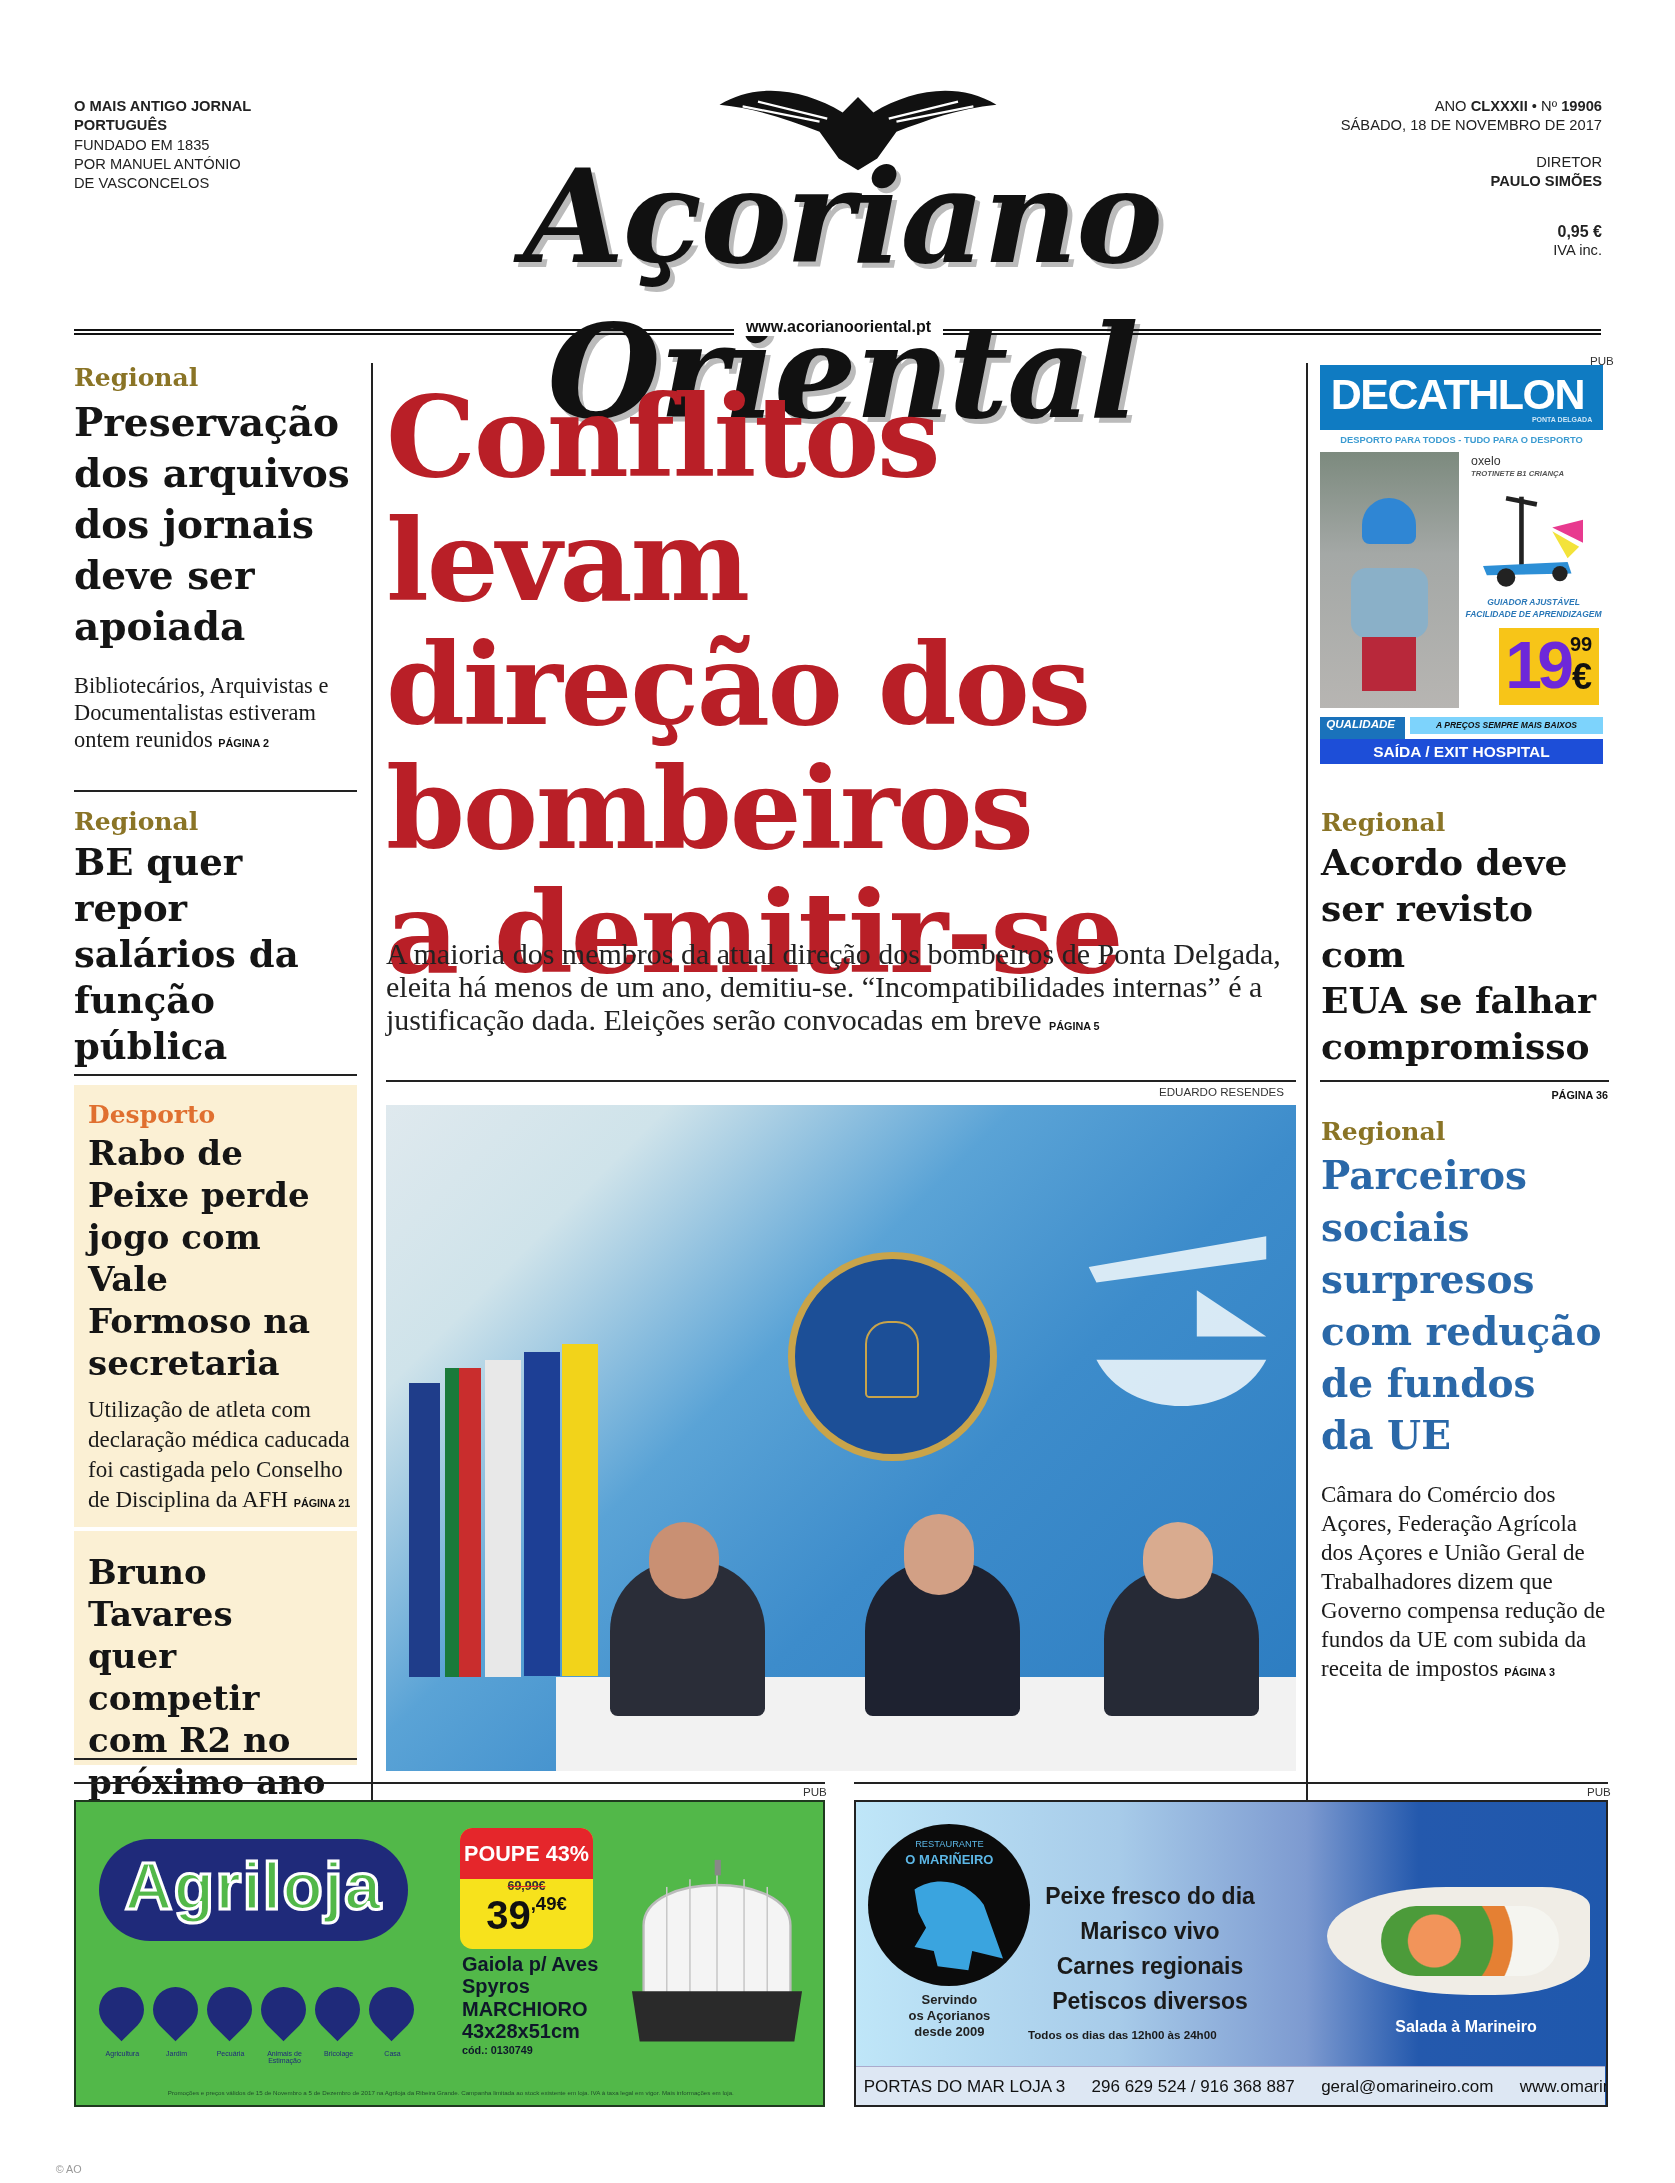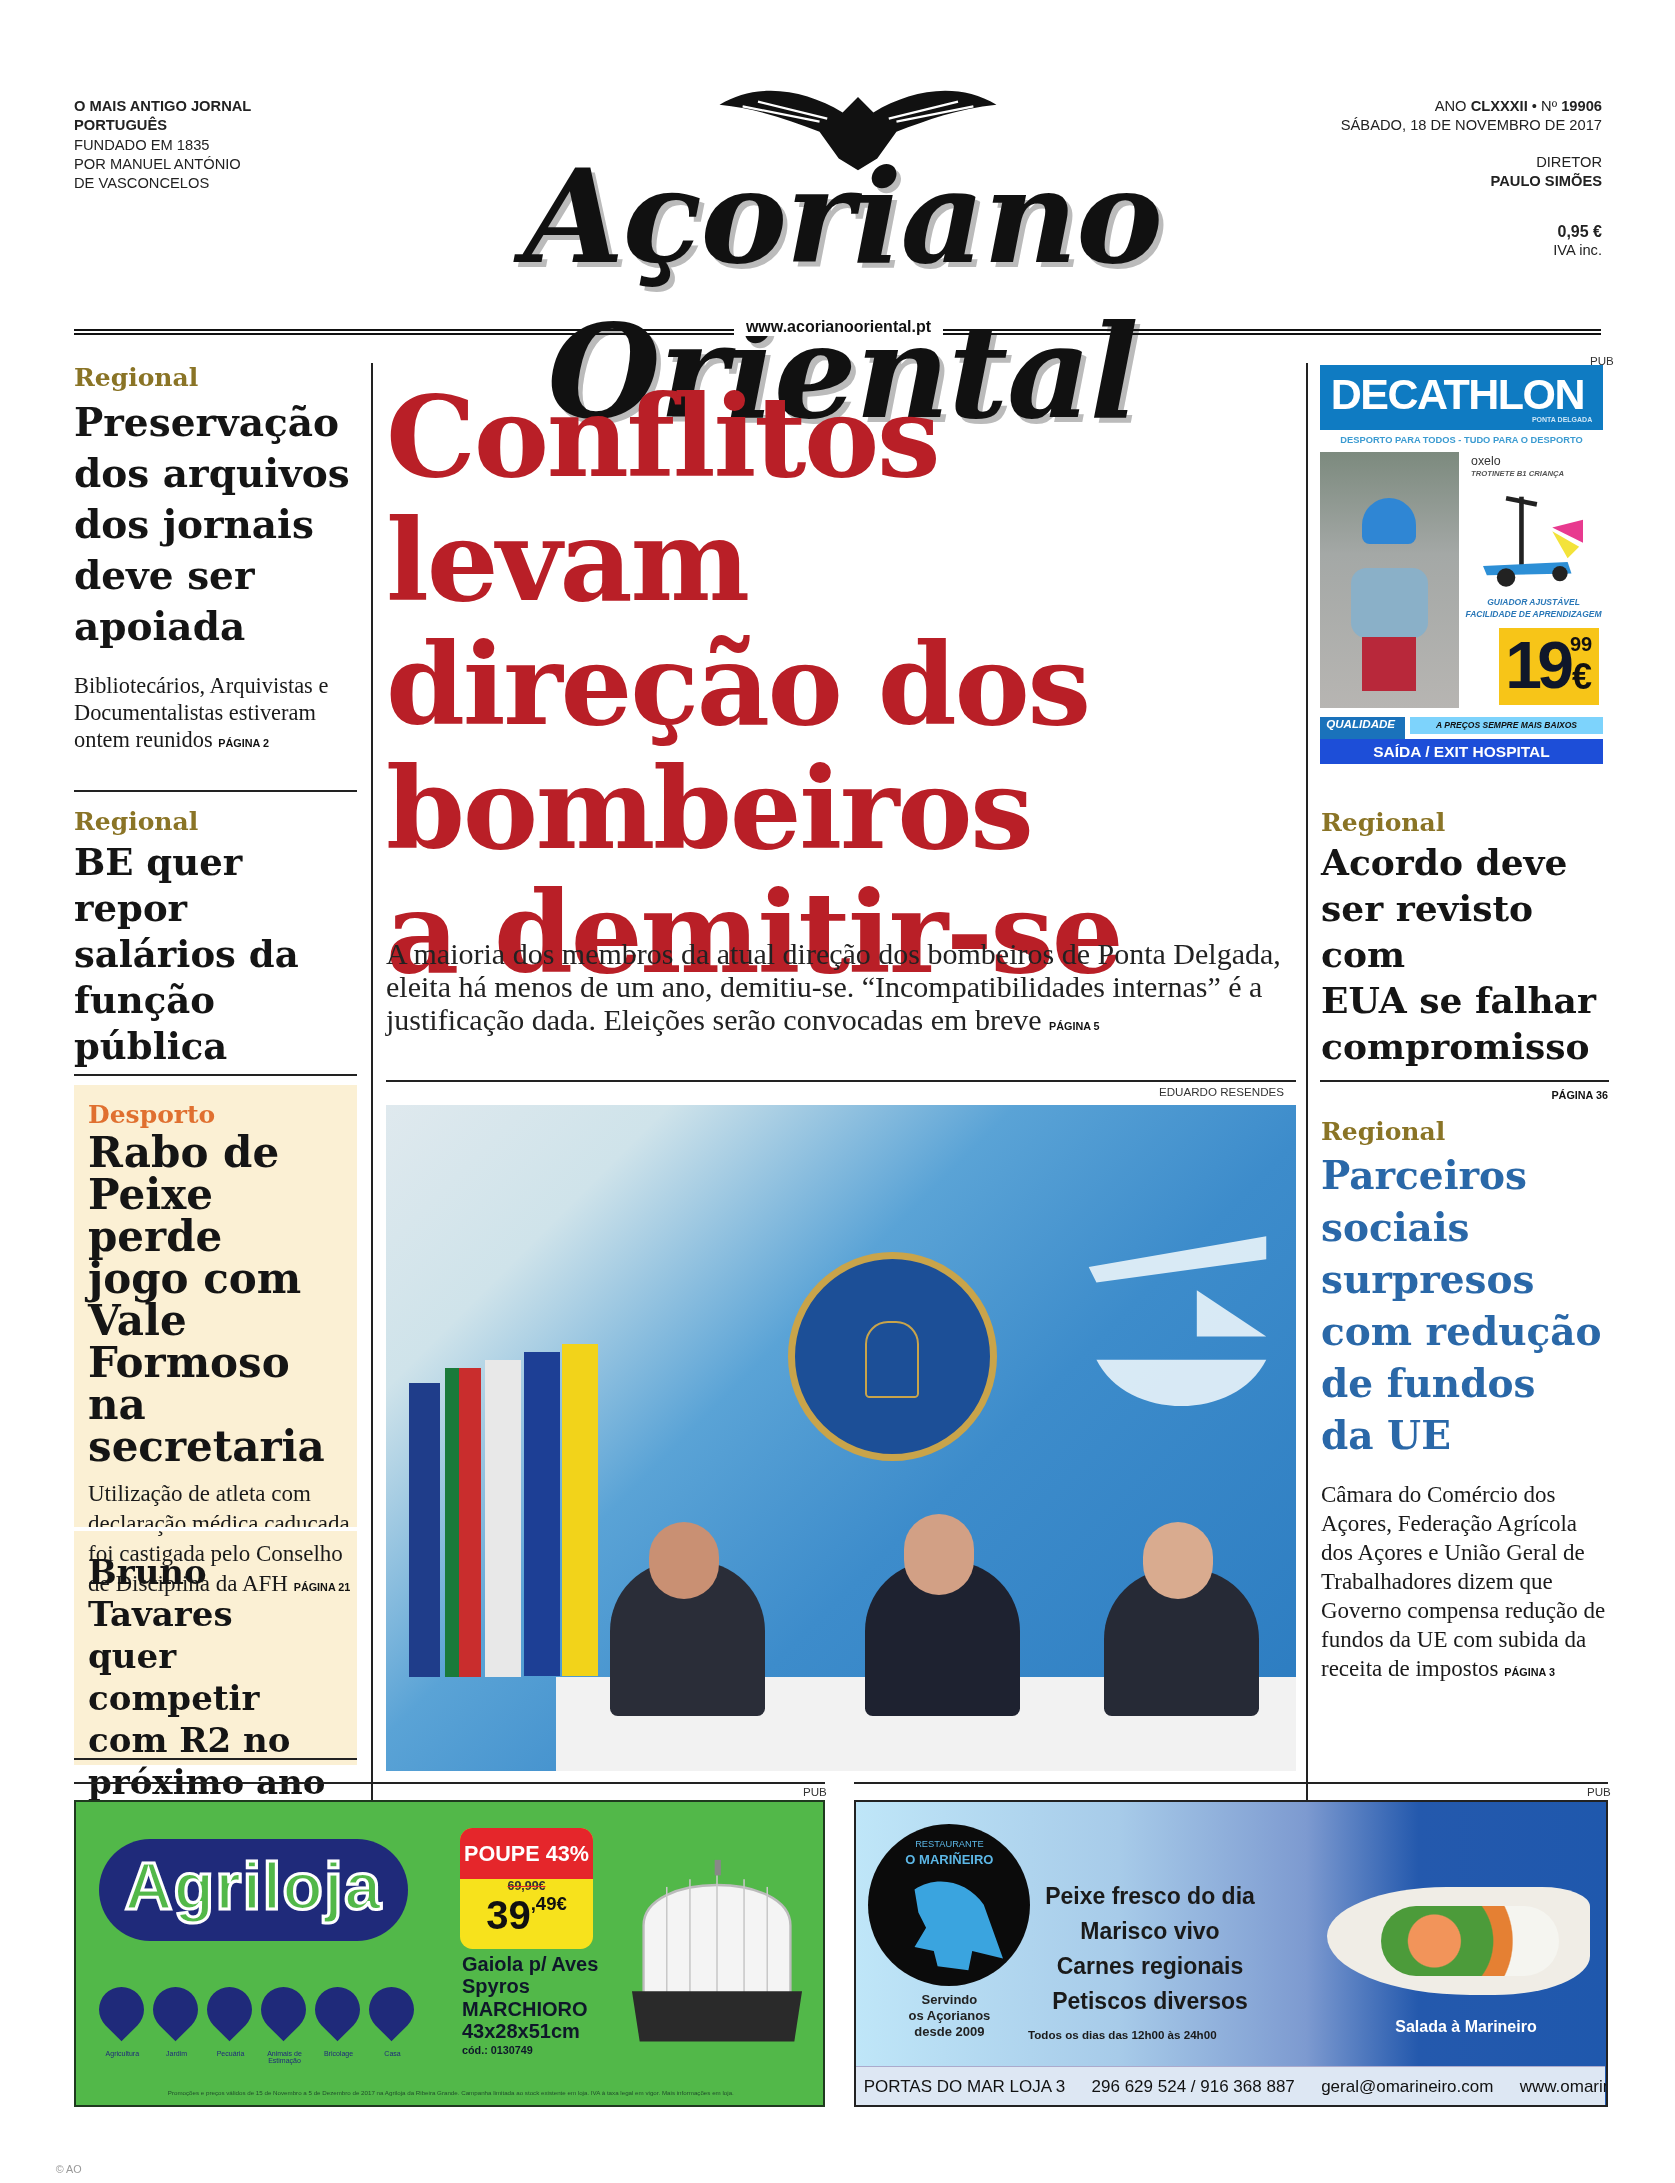--- a/index.html
+++ b/index.html
@@ -101,21 +101,21 @@
     <div>função pública</div>
     <div>num ano</div>
   </div>
   <div class="pg" style="text-align:right; margin-top:23px;">PÁGINA 6</div>
 </div>
 <div class="abs hline" style="left:74px; top:1074px; width:283px;"></div>
 
 <div class="abs sport-box"></div>
 <div class="abs" style="left:88px; top:1100px; width:263px;">
   <div class="kicker orange">Desporto</div>
-  <div class="headline" style="font-size:42px; line-height:42px; margin-top:3.1px;">
+  <div class="headline" style="font-size:34px; line-height:42px; margin-top:3.1px;">
     <div>Rabo de</div>
     <div>Peixe perde</div>
     <div>jogo com Vale</div>
     <div>Formoso na</div>
     <div>secretaria</div>
   </div>
   <div class="deck" style="font-size:23px; line-height:30px; margin-top:10.8px;">
     <span>Utilização de atleta com declaração médica caducada foi castigada pelo Conselho de Disciplina da AFH</span>
     <span class="pg">PÁGINA 21</span>
   </div>
@@ -198,21 +198,21 @@
     <circle cx="40" cy="115" r="12" fill="#222"></circle>
       <circle cx="110" cy="110" r="10" fill="#222"></circle>
     <path d="M100 50 L140 40 L140 70 Z" fill="#e83a8f"></path>
       <path d="M100 55 L135 75 L120 90 Z" fill="#f3e33a"></path>
   </svg>
   <div class="abs sans" style="left:144px; top:232px; width:139px; text-align:center; font-size:8.5px; font-weight:bold; font-style:italic; color:#2a78b8; line-height:11.6px;">
     <div>GUIADOR AJUSTÁVEL</div>
     <div>FACILIDADE DE APRENDIZAGEM</div>
   </div>
   <div class="abs" style="left:179px; top:263px; width:100px; height:77px; background:#f7c518;">
-    <span class="abs sans" style="left:6.2px; top:-1.5px; font-size:66px; font-weight:bold; color:#0f172a; letter-spacing:-4.6px;">19</span>
+    <span class="abs sans" style="left:6.2px; top:-1.5px; font-size:66px; font-weight:bold; color:#6d28d9; letter-spacing:-4.6px;">19</span>
     <span class="abs sans" style="left:71px; top:4.6px; font-size:20px; font-weight:bold; color:#111;">99</span>
     <span class="abs sans" style="left:73px; top:28px; font-size:36px; font-weight:bold; color:#111;">€</span>
   </div>
   <div class="abs sans" style="left:0; top:352px; width:85px; height:27px; background:#1a72bb; color:#fff; font-weight:bold; font-style:italic; font-size:11.6px; padding-left:6.2px;">QUALIDADE</div>
   <div class="abs sans" style="left:90px; top:352px; width:193px; height:17px; background:#7dd3fc; color:#111; font-weight:bold; font-style:italic; font-size:8.5px; text-align:center; line-height:17px;">A PREÇOS SEMPRE MAIS BAIXOS</div>
   <div class="abs sans" style="left:0; top:374px; width:283px; height:25px; background:#1d4ed8; color:#fff; font-weight:bold; font-size:15.5px; text-align:center; line-height:25px;">SAÍDA / EXIT HOSPITAL</div>
 </div>
 
 <div class="abs" style="left:1321px; top:808px; width:287px;">
   <div class="kicker">Regional</div>

